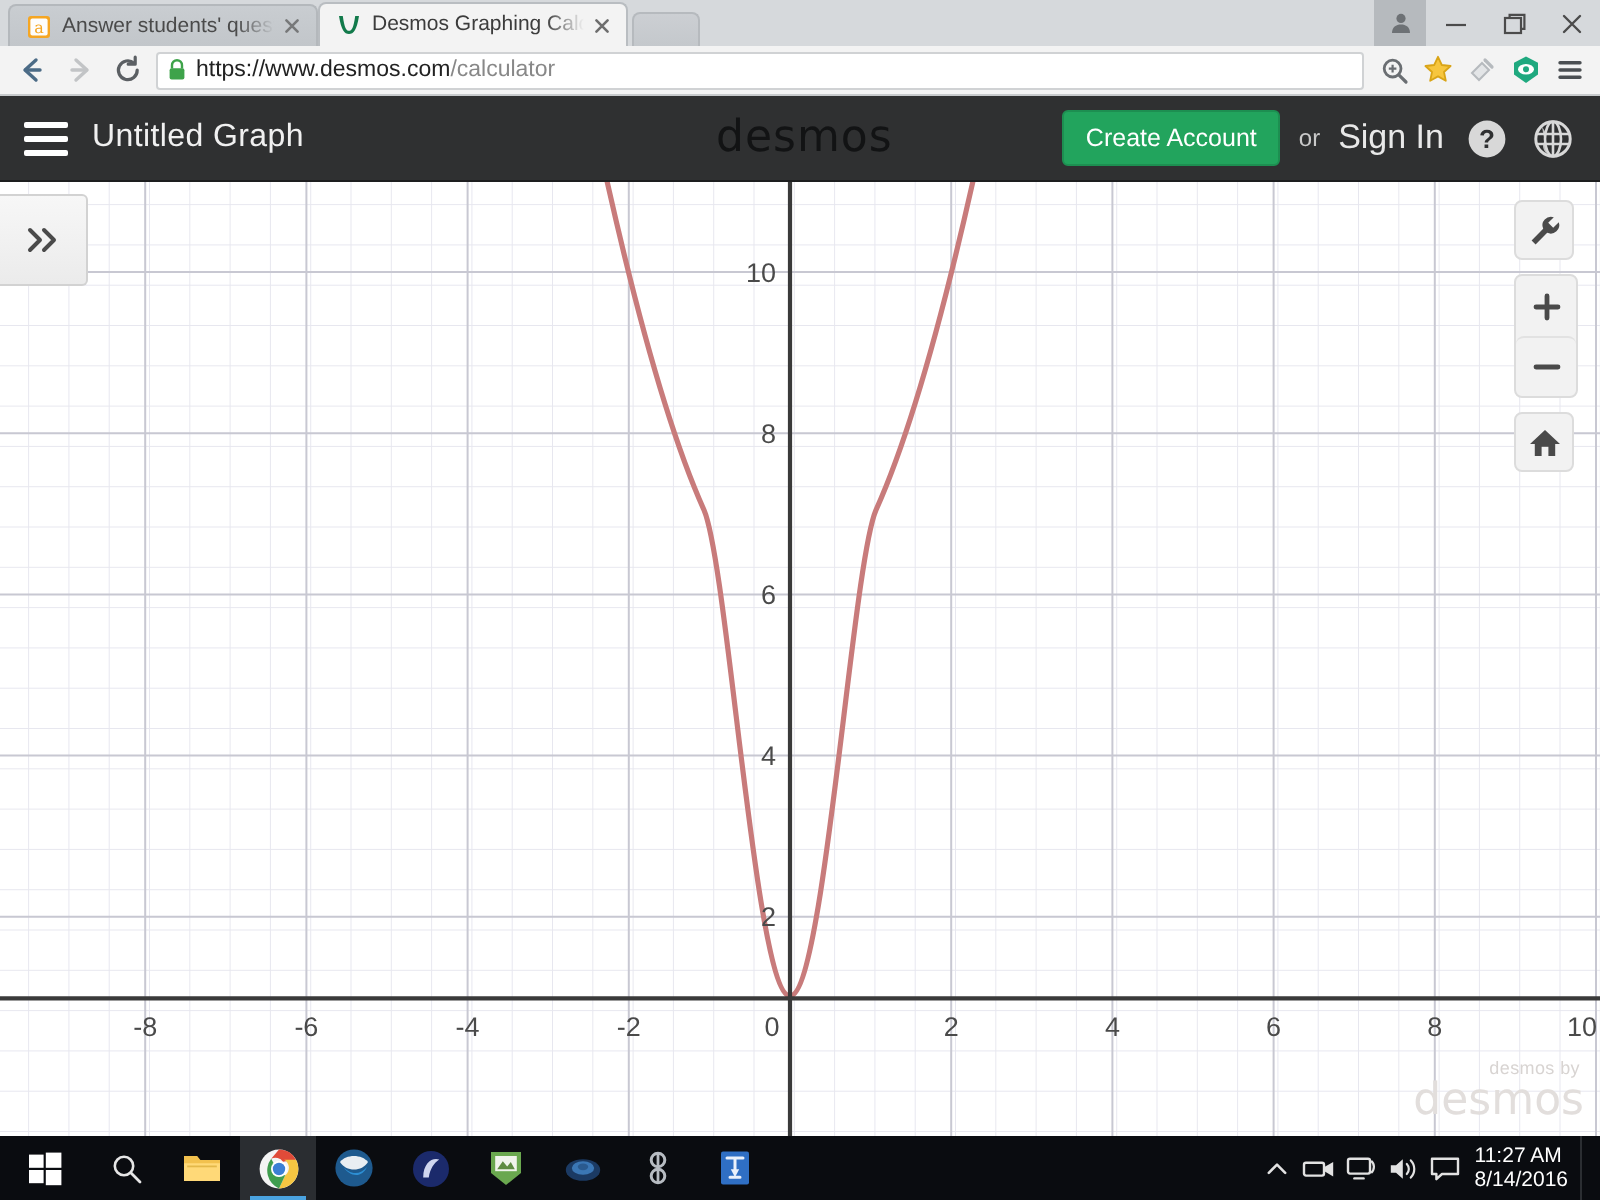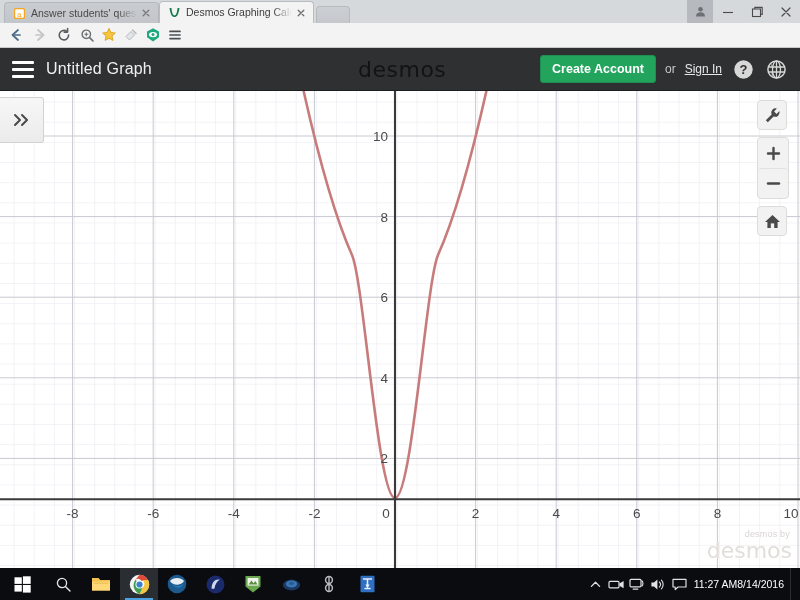--- a/index.html
+++ b/index.html
@@ -103,26 +103,26 @@
   .burger { width: 46px; display: flex; flex-direction: column; align-items: center; gap: 4px; }
   .burger i { display: block; width: 22px; height: 3px; background: #fff; border-radius: 1px; }
   .gtitle { color: #f0f0f0; font-size: 16px; letter-spacing: .2px; }
   .dlogo {
     position: absolute; left: 358px; top: 50%; transform: translateY(-50%);
     font-size: 22px; color: #121314; letter-spacing: .5px;
     font-family: "DejaVu Sans", sans-serif; font-weight: 400;
   }
   .hright { margin-left: auto; display: flex; align-items: center; padding-right: 12px; gap: 9px; }
   .btn-create {
-    background: #22a45d; color: #fff; font-size: 12.5px; font-weight: bold;
+    background: #22a45d; color: #fff; font-size: 12.5px; font-weight: normal;
     padding: 6px 11px; border-radius: 3px; border: 1px solid #1d8f51;
     white-space: nowrap;
   }
   .or-text { color: #c9c9c9; font-size: 12px; }
-  .signin { color: #e8e8e8; font-size: 12px; text-decoration: underline; }
+  .signin { color: #e8e8e8; font-size: 17px; }
   .hic { width: 24px; height: 24px; display: flex; align-items: center; justify-content: center; }
 
   
   .graph { position: absolute; inset: 43px 0 0 0; background: #fff; }
   .graph svg { display: block; }
 
   .expander {
     position: absolute; left: 0; top: 6px; width: 44px; height: 46px;
     background: linear-gradient(to bottom,#f7f7f7,#ebebeb);
     border: 1px solid #d2d2d2; border-left: none;
@@ -156,22 +156,22 @@
   }
   .start { width: 44px; height: 32px; display: flex; align-items: center; justify-content: center; }
   .tb-item { width: 38px; height: 32px; display: flex; align-items: center; justify-content: center; position: relative; }
   .tb-item.active { background: #2a2d31; }
   .tb-item.active::after {
     content: ''; position: absolute; bottom: 0; left: 5px; right: 5px; height: 2px; background: #4aa3e0;
   }
   .tray { margin-left: auto; display: flex; align-items: center; height: 32px; padding-right: 4px; }
   .tray-ic { width: 21px; height: 32px; display: flex; align-items: center; justify-content: center; }
   .clock {
-    color: #fff; font-size: 10.5px; line-height: 12px; text-align: center;
-    padding: 0 6px 0 4px; display: flex; justify-content: center;
+    color: #fff; font-size: 10.5px; line-height: 12px; 
+    padding: 0 6px 0 4px; display: flex; flex-direction: column; justify-content: center;
   }
   .tray-edge { width: 6px; height: 32px; border-left: 1px solid #2b2e32; }
 </style>
 </head>
 <body>
 
 <div class="browser">
 
   <div class="tabstrip">
 
@@ -246,20 +246,30 @@
         <path d="M11.2 8 H4" stroke="#c2c4c6" stroke-width="1.7" stroke-linecap="round"></path>
       </svg>
     </div>
     <div class="nav-ic">
       <svg width="16" height="16" viewBox="0 0 16 16">
         <path d="M12.6 8 A4.7 4.7 0 1 1 11 4.6" fill="none" stroke="#5b5f63" stroke-width="1.6" stroke-linecap="round"></path>
         <path d="M11.6 1.6 L11.6 5.1 L8.1 5.1" fill="none" stroke="#5b5f63" stroke-width="1.6" stroke-linecap="round" stroke-linejoin="round"></path>
       </svg>
     </div>
 
+    <div class="omnibox" title="Search Google or type URL">
+      <span class="lock">
+        <svg width="11" height="12" viewBox="0 0 11 12">
+          <path d="M3 5.2 V3.6 A2.5 2.5 0 0 1 8 3.6 V5.2" fill="none" stroke="#3ea34a" stroke-width="1.2"></path>
+          <rect x="1.8" y="5.1" width="7.4" height="5.6" rx="1" fill="#3ea34a"></rect>
+        </svg>
+      </span>
+      <span class="url-domain">https://www.desmos.com</span>
+        <span class="url-rest">/calculator</span>
+    </div>
 
     <div class="omni-right">
       <div class="tb-ic">
         <svg width="15" height="15" viewBox="0 0 15 15">
           <circle cx="6.3" cy="6.3" r="4.2" fill="none" stroke="#6a6e72" stroke-width="1.4"></circle>
           <path d="M9.4 9.4 L13 13" stroke="#6a6e72" stroke-width="1.6" stroke-linecap="round"></path>
           <path d="M4.4 6.3 H8.2 M6.3 4.4 V8.2" stroke="#6a6e72" stroke-width="1.1"></path>
         </svg>
       </div>
       <div class="tb-ic">

